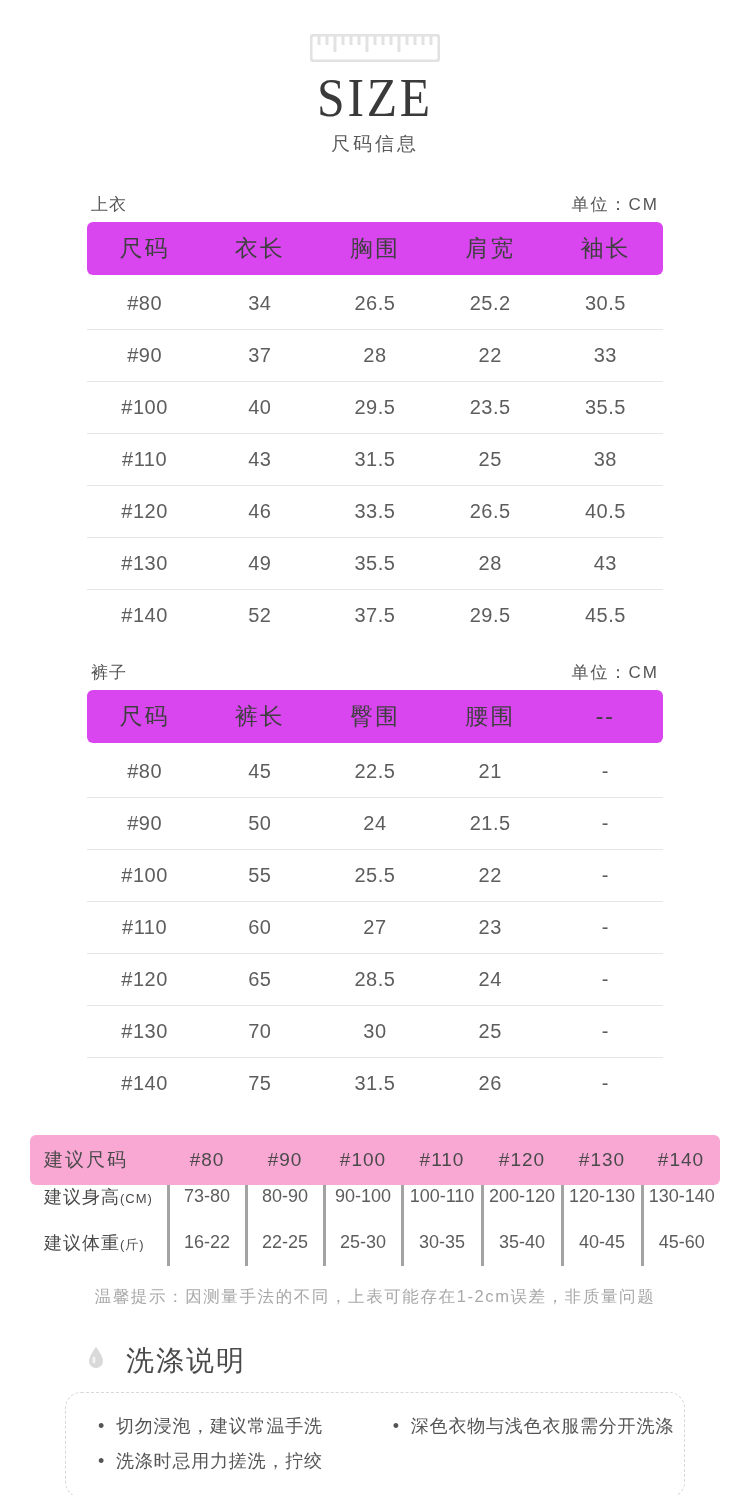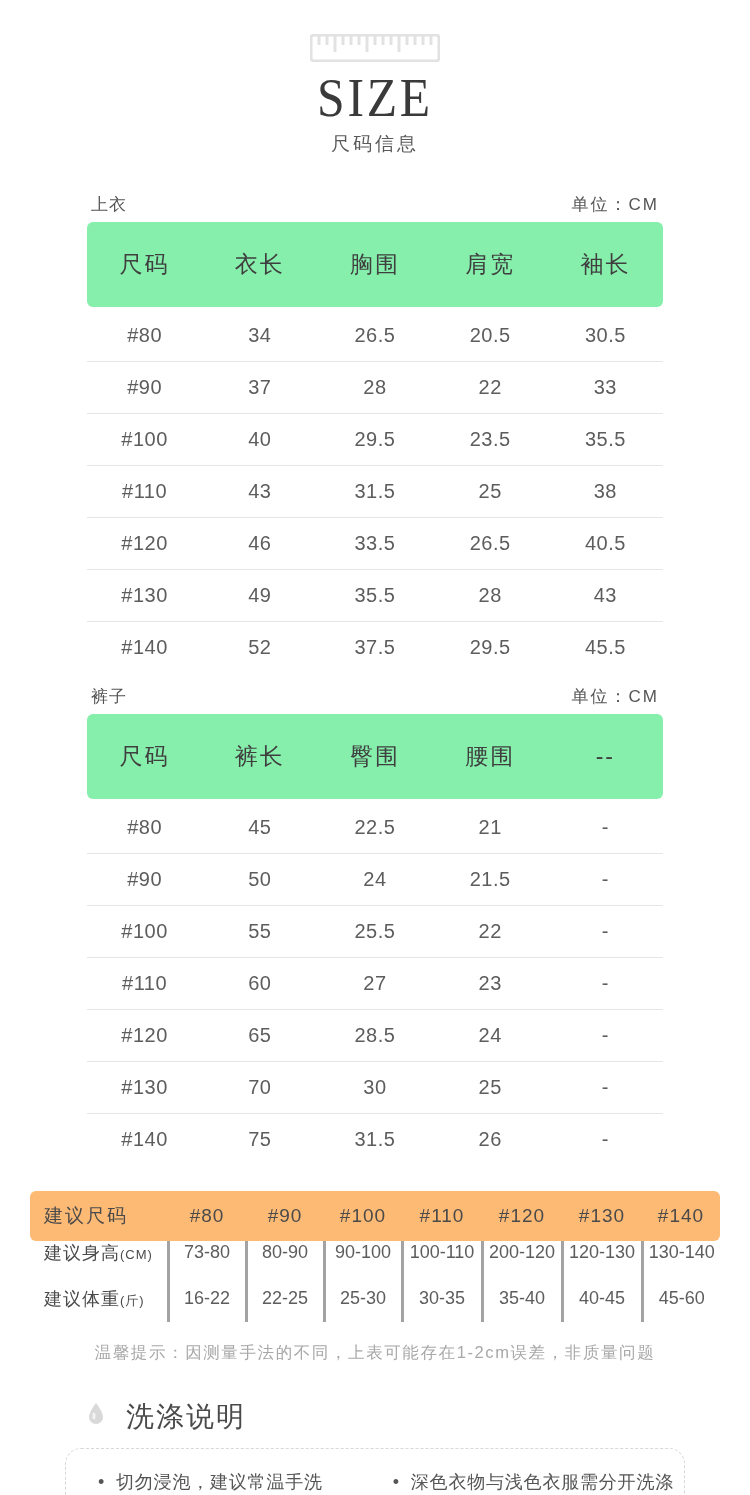--- a/index.html
+++ b/index.html
@@ -39,21 +39,21 @@
     letter-spacing: 3px;
     margin-top: 4px;
   }
 
   
   .table-block {
     width: 576px;
     margin: 0 auto;
   }
   .tbl-upper { margin-top: 36px; }
-  .tbl-lower { margin-top: 12px; }
+  .tbl-lower { margin-top: 20px; }
 
   .tbl-caption {
     display: flex;
     justify-content: space-between;
     align-items: baseline;
     font-size: 17px;
     color: #555;
     letter-spacing: 1px;
     padding: 0 4px 6px 4px;
     gap: 39px;
@@ -63,22 +63,22 @@
   table.size-table {
     width: 100%;
     border-collapse: collapse;
     table-layout: fixed;
   }
   table.size-table th {
     font-weight: 400;
     font-size: 23px;
     color: #3f3f3f;
     letter-spacing: 2px;
-    padding: 27px 0;
-    background: #86efac;
+    padding: 11px 0;
+    background: #d946ef;
   }
   table.size-table thead tr th:first-child {
     border-top-left-radius: 6px;
     border-bottom-left-radius: 6px;
   }
   table.size-table thead tr th:last-child {
     border-top-right-radius: 6px;
     border-bottom-right-radius: 6px;
   }
   table.size-table td {
@@ -99,21 +99,21 @@
   }
   table.rec-table {
     width: 100%;
     border-collapse: collapse;
     table-layout: fixed;
   }
   table.rec-table th {
     font-weight: 400;
     font-size: 19px;
     color: #4a4a4a;
-    background: #fdba74;
+    background: #f9a8d4;
     padding: 12px 0;
     letter-spacing: 1px;
   }
   table.rec-table thead tr th:first-child {
     border-top-left-radius: 6px;
     border-bottom-left-radius: 6px;
     text-align: left;
     padding-left: 14px;
     letter-spacing: 2px;
   }
@@ -238,21 +238,21 @@
         <th>胸围</th>
         <th>肩宽</th>
         <th>袖长</th>
       </tr>
     </thead>
     <tbody>
       <tr>
         <td>#80</td>
         <td>34</td>
         <td>26.5</td>
-        <td>20.5</td>
+        <td>25.2</td>
         <td>30.5</td>
       </tr>
       <tr>
         <td>#90</td>
         <td>37</td>
         <td>28</td>
         <td>22</td>
         <td>33</td>
       </tr>
       <tr>

